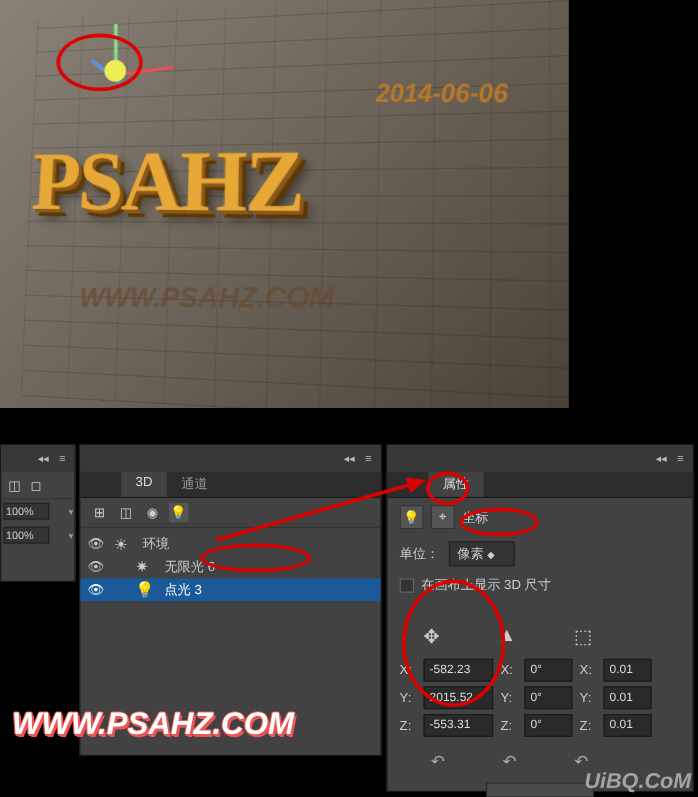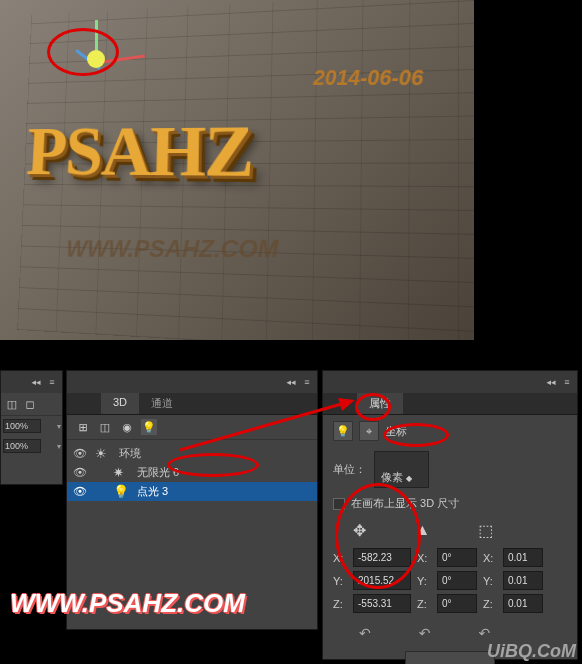--- a/index.html
+++ b/index.html
@@ -41,23 +41,23 @@
 .eye-icon { width: 14px; font-size: 11px; }
 .tree-icon { width: 16px; font-size: 13px; }
 .red-circle-mid { position: absolute; top: 82px; left: 100px; width: 92px; height: 24px; border: 3px solid #d00; border-radius: 50%; pointer-events: none; }
 
 .right-panel { top: 370px; left: 322px; width: 256px; height: 290px; }
 .prop-body { padding: 6px 10px; }
 .prop-top { display: flex; align-items: center; gap: 6px; font-size: 11px; color: #ccc; margin-bottom: 10px; }
 .prop-icon-btn { width: 20px; height: 20px; background: #555; border: 1px solid #333; display: flex; align-items: center; justify-content: center; font-size: 11px; cursor: pointer; }
 .red-circle-prop { position: absolute; top: 22px; left: 32px; width: 36px; height: 28px; border: 3px solid #d00; border-radius: 50%; pointer-events: none; }
 .unit-row { display: flex; align-items: center; gap: 8px; font-size: 11px; color: #ccc; margin-bottom: 8px; }
-.dropdown { background: #333; border: 1px solid #222; color: #ccc; padding: 18px 16px 2px 6px; font-size: 11px; position: relative; }
+.dropdown { background: #333; border: 1px solid #222; color: #ccc; padding: 2px 16px 2px 6px; font-size: 11px; position: relative; }
 .red-circle-unit { position: absolute; top: 52px; left: 60px; width: 66px; height: 24px; border: 3px solid #d00; border-radius: 50%; pointer-events: none; }
-.checkbox-row { display: flex; align-items: center; gap: 6px; font-size: 11px; color: #ccc; margin-bottom: 8px; }
+.checkbox-row { display: flex; align-items: center; gap: 6px; font-size: 11px; color: #ccc; margin-bottom: 24px; }
 .checkbox { width: 12px; height: 12px; border: 1px solid #666; background: #333; }
 .mode-icons { display: flex; gap: 48px; padding: 2px 20px; margin-bottom: 6px; }
 .coord-grid { display: grid; grid-template-columns: 14px 58px 14px 40px 14px 40px; gap: 4px 6px; align-items: center; font-size: 11px; color: #ccc; margin-bottom: 10px; }
 .coord-input { background: #2a2a2a; border: 1px solid #1a1a1a; color: #ddd; font-size: 10px; padding: 3px 4px; width: 100%; }
 .red-circle-coords { position: absolute; top: 112px; left: 12px; width: 86px; height: 106px; border: 3px solid #d00; border-radius: 50%; pointer-events: none; }
 .reset-icons { display: flex; gap: 48px; padding: 2px 26px; margin-bottom: 8px; }
 .reset-icon { font-size: 14px; color: #aaa; cursor: pointer; }
 .btn-row { display: flex; justify-content: center; margin-bottom: 6px; }
 .btn { background: #4a4a4a; border: 1px solid #2a2a2a; color: #ddd; font-size: 11px; padding: 20px 22px; cursor: pointer; }
 

